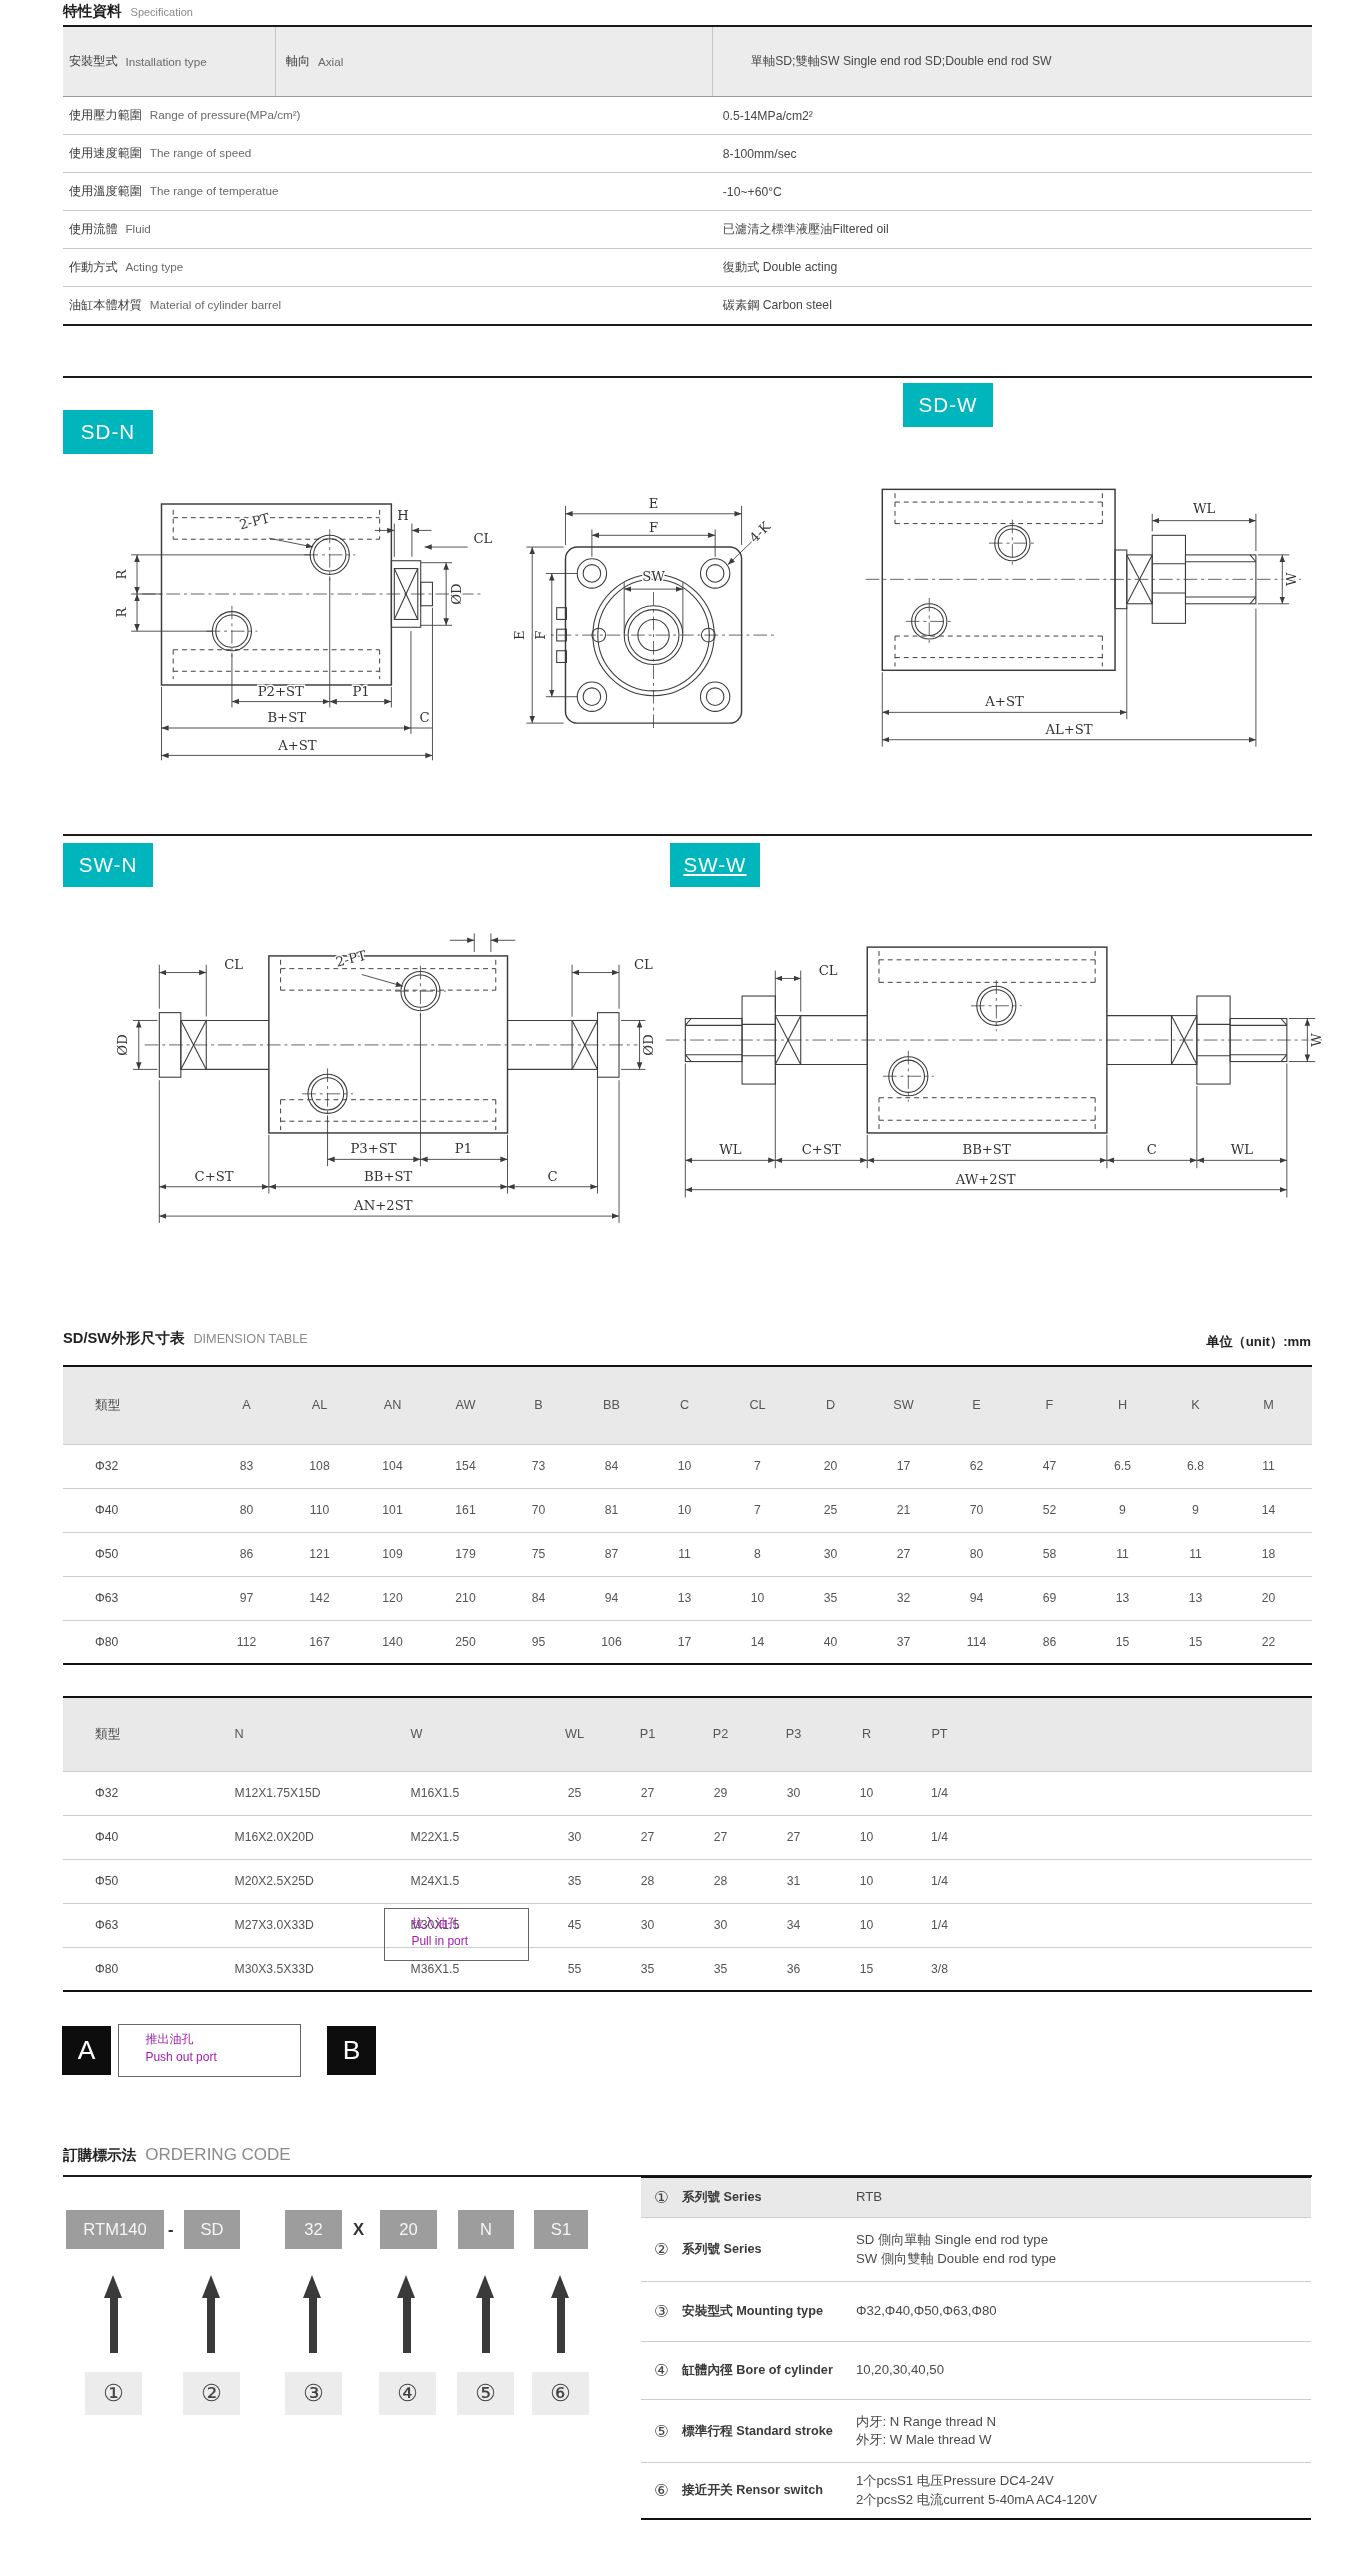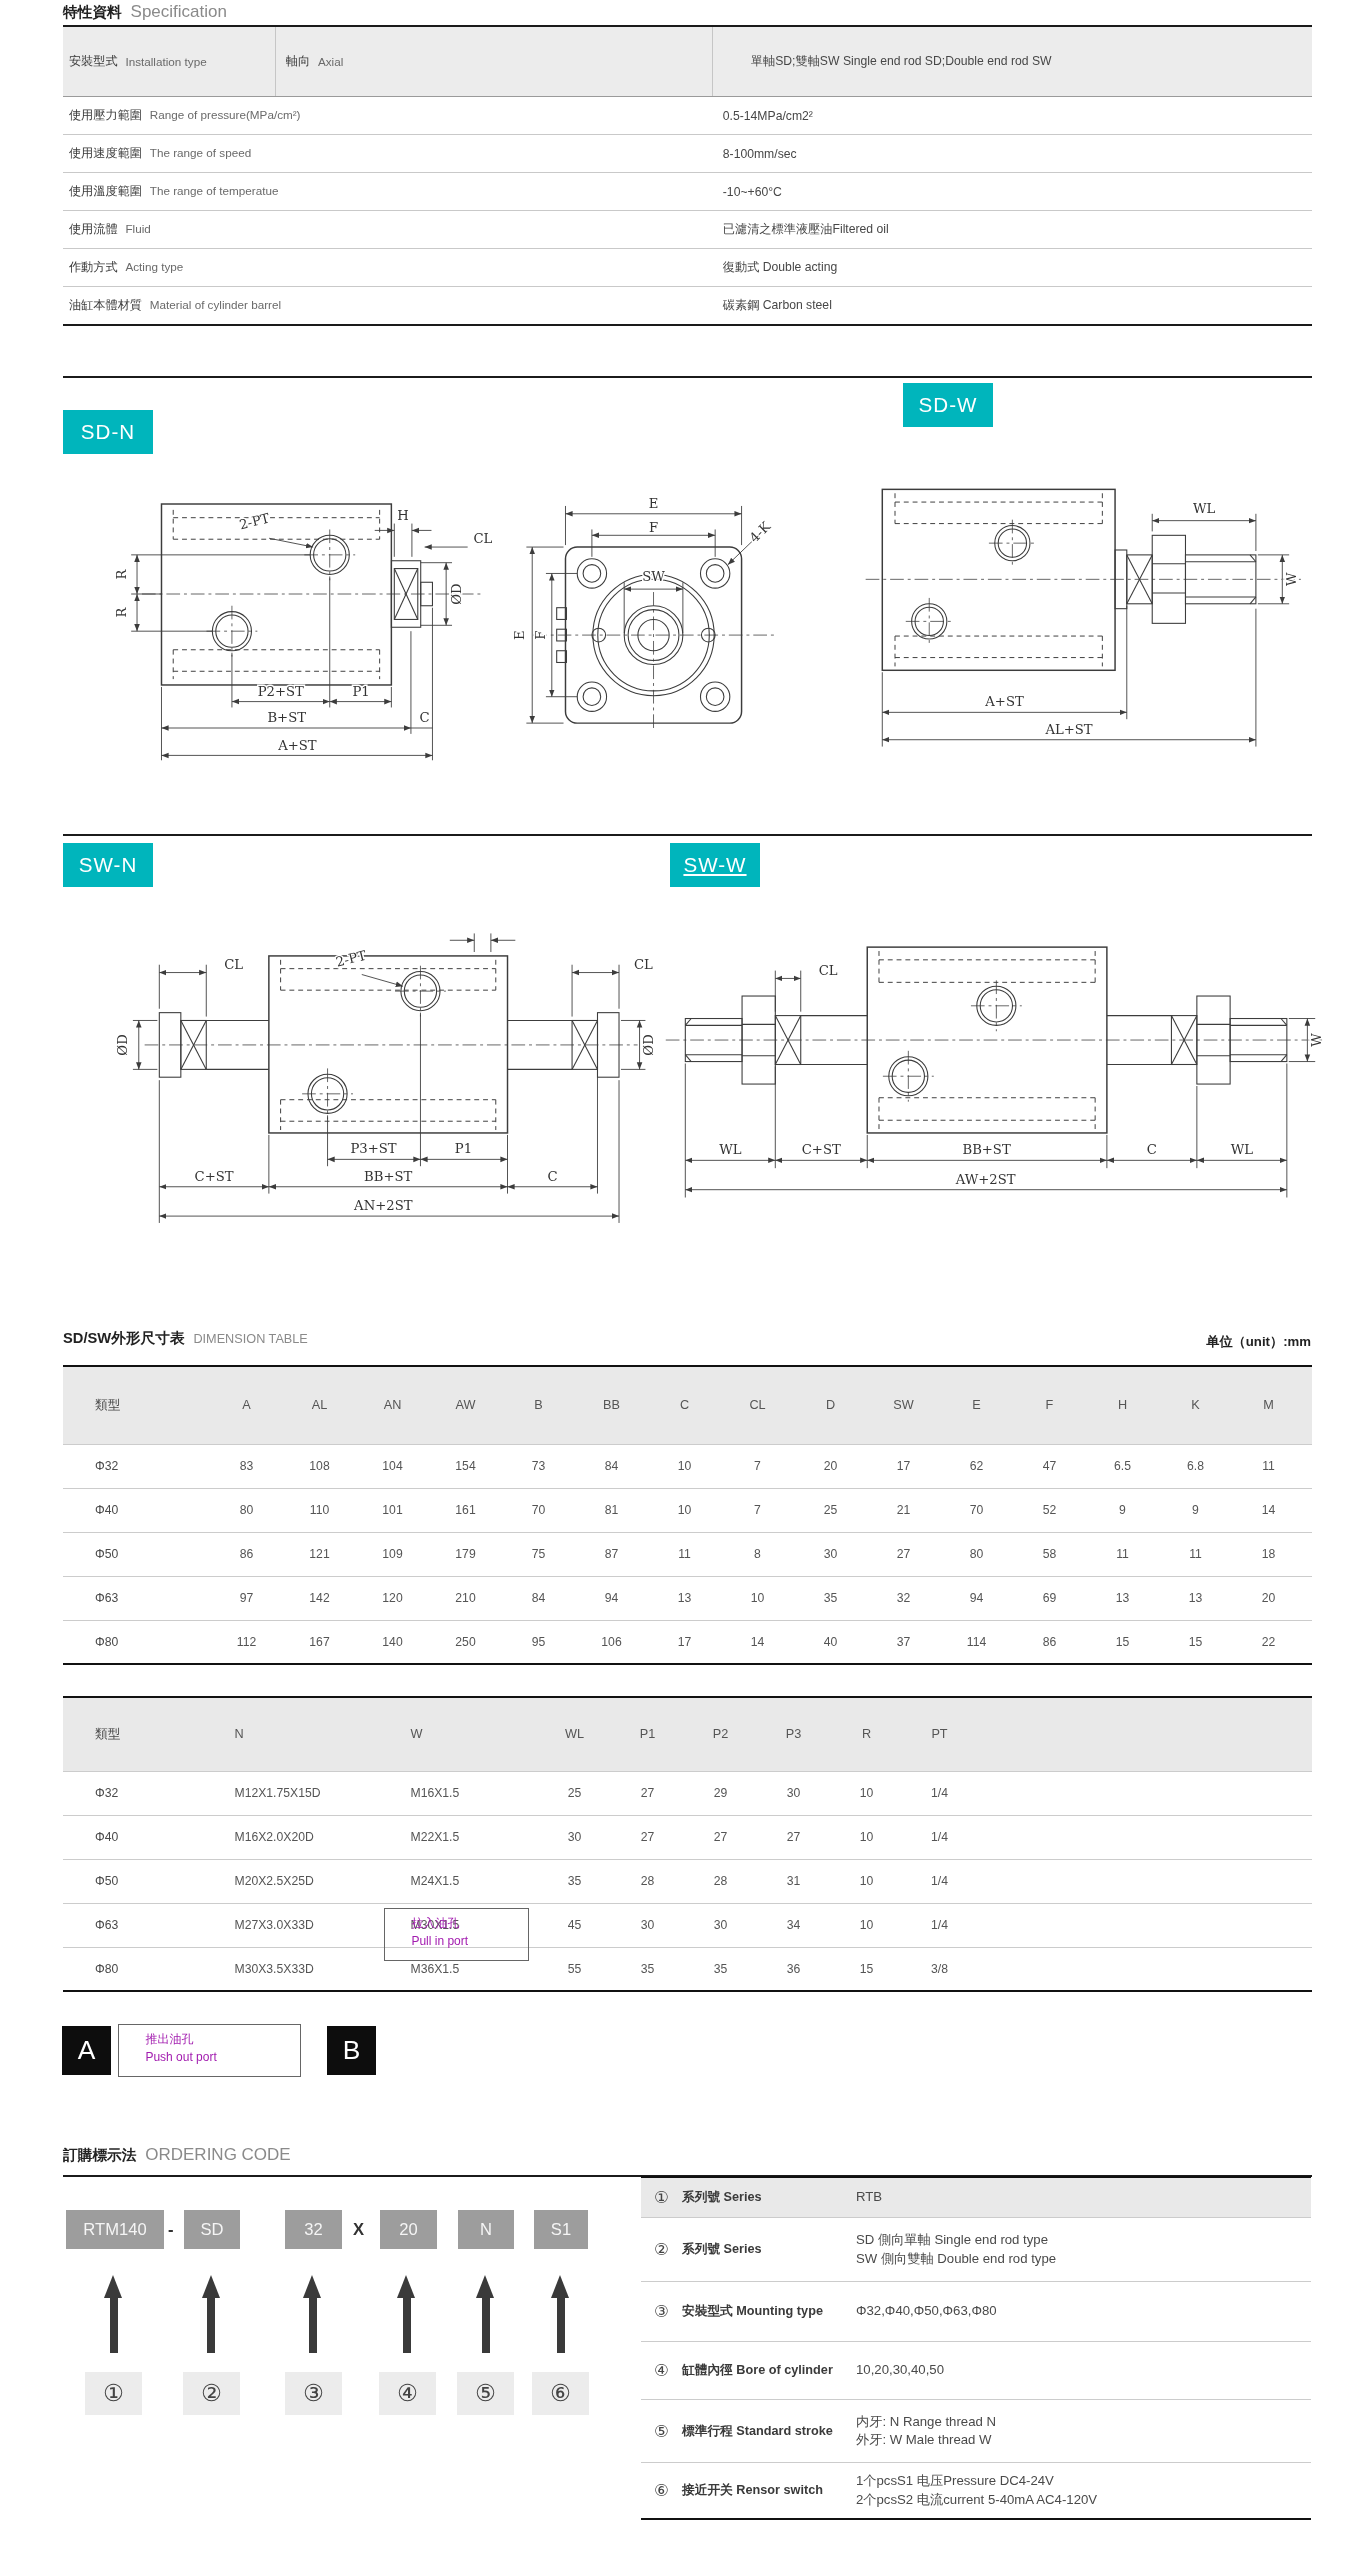--- a/index.html
+++ b/index.html
@@ -2,21 +2,21 @@
 <html><head>
 <meta charset="utf-8">
 <style>
   html,body{margin:0;padding:0;background:#fff;}
   body{font-family:"Liberation Sans","DejaVu Sans",sans-serif;color:#333;}
   .page{position:relative;width:1370px;height:2576px;background:#fff;overflow:hidden;}
   .abs{position:absolute;}
 
   
   .sec-title-zh{font-size:14.7px;font-weight:bold;color:#222;}
-  .sec-title-en{font-size:17px;color:#8a8a8a;margin-left:8.8px;}
+  .sec-title-en{font-size:11px;color:#8a8a8a;margin-left:8.8px;}
 
   
   .spec-table{position:absolute;left:63px;top:25.4px;width:1249px;
     border-top:2.4px solid #1a1a1a;border-bottom:2.4px solid #1a1a1a;font-size:12.2px;}
   .inst-band{display:flex;height:69px;background:#ececec;border-bottom:1.5px solid #9a9a9a;}
   .inst-label{width:213px;display:flex;align-items:center;padding-left:5.9px;box-sizing:border-box;border-right:1px solid #c6c6c6;}
   .inst-sub{flex:1;display:flex;flex-direction:column;}
   .inst-row{flex:1;display:flex;align-items:center;gap:28px;}
   .inst-row + .inst-row{border-top:1px solid #c6c6c6;}
   .inst-dir{width:437px;padding-left:9.8px;box-sizing:border-box;border-right:1px solid #c6c6c6;height:100%;display:flex;align-items:center;}

